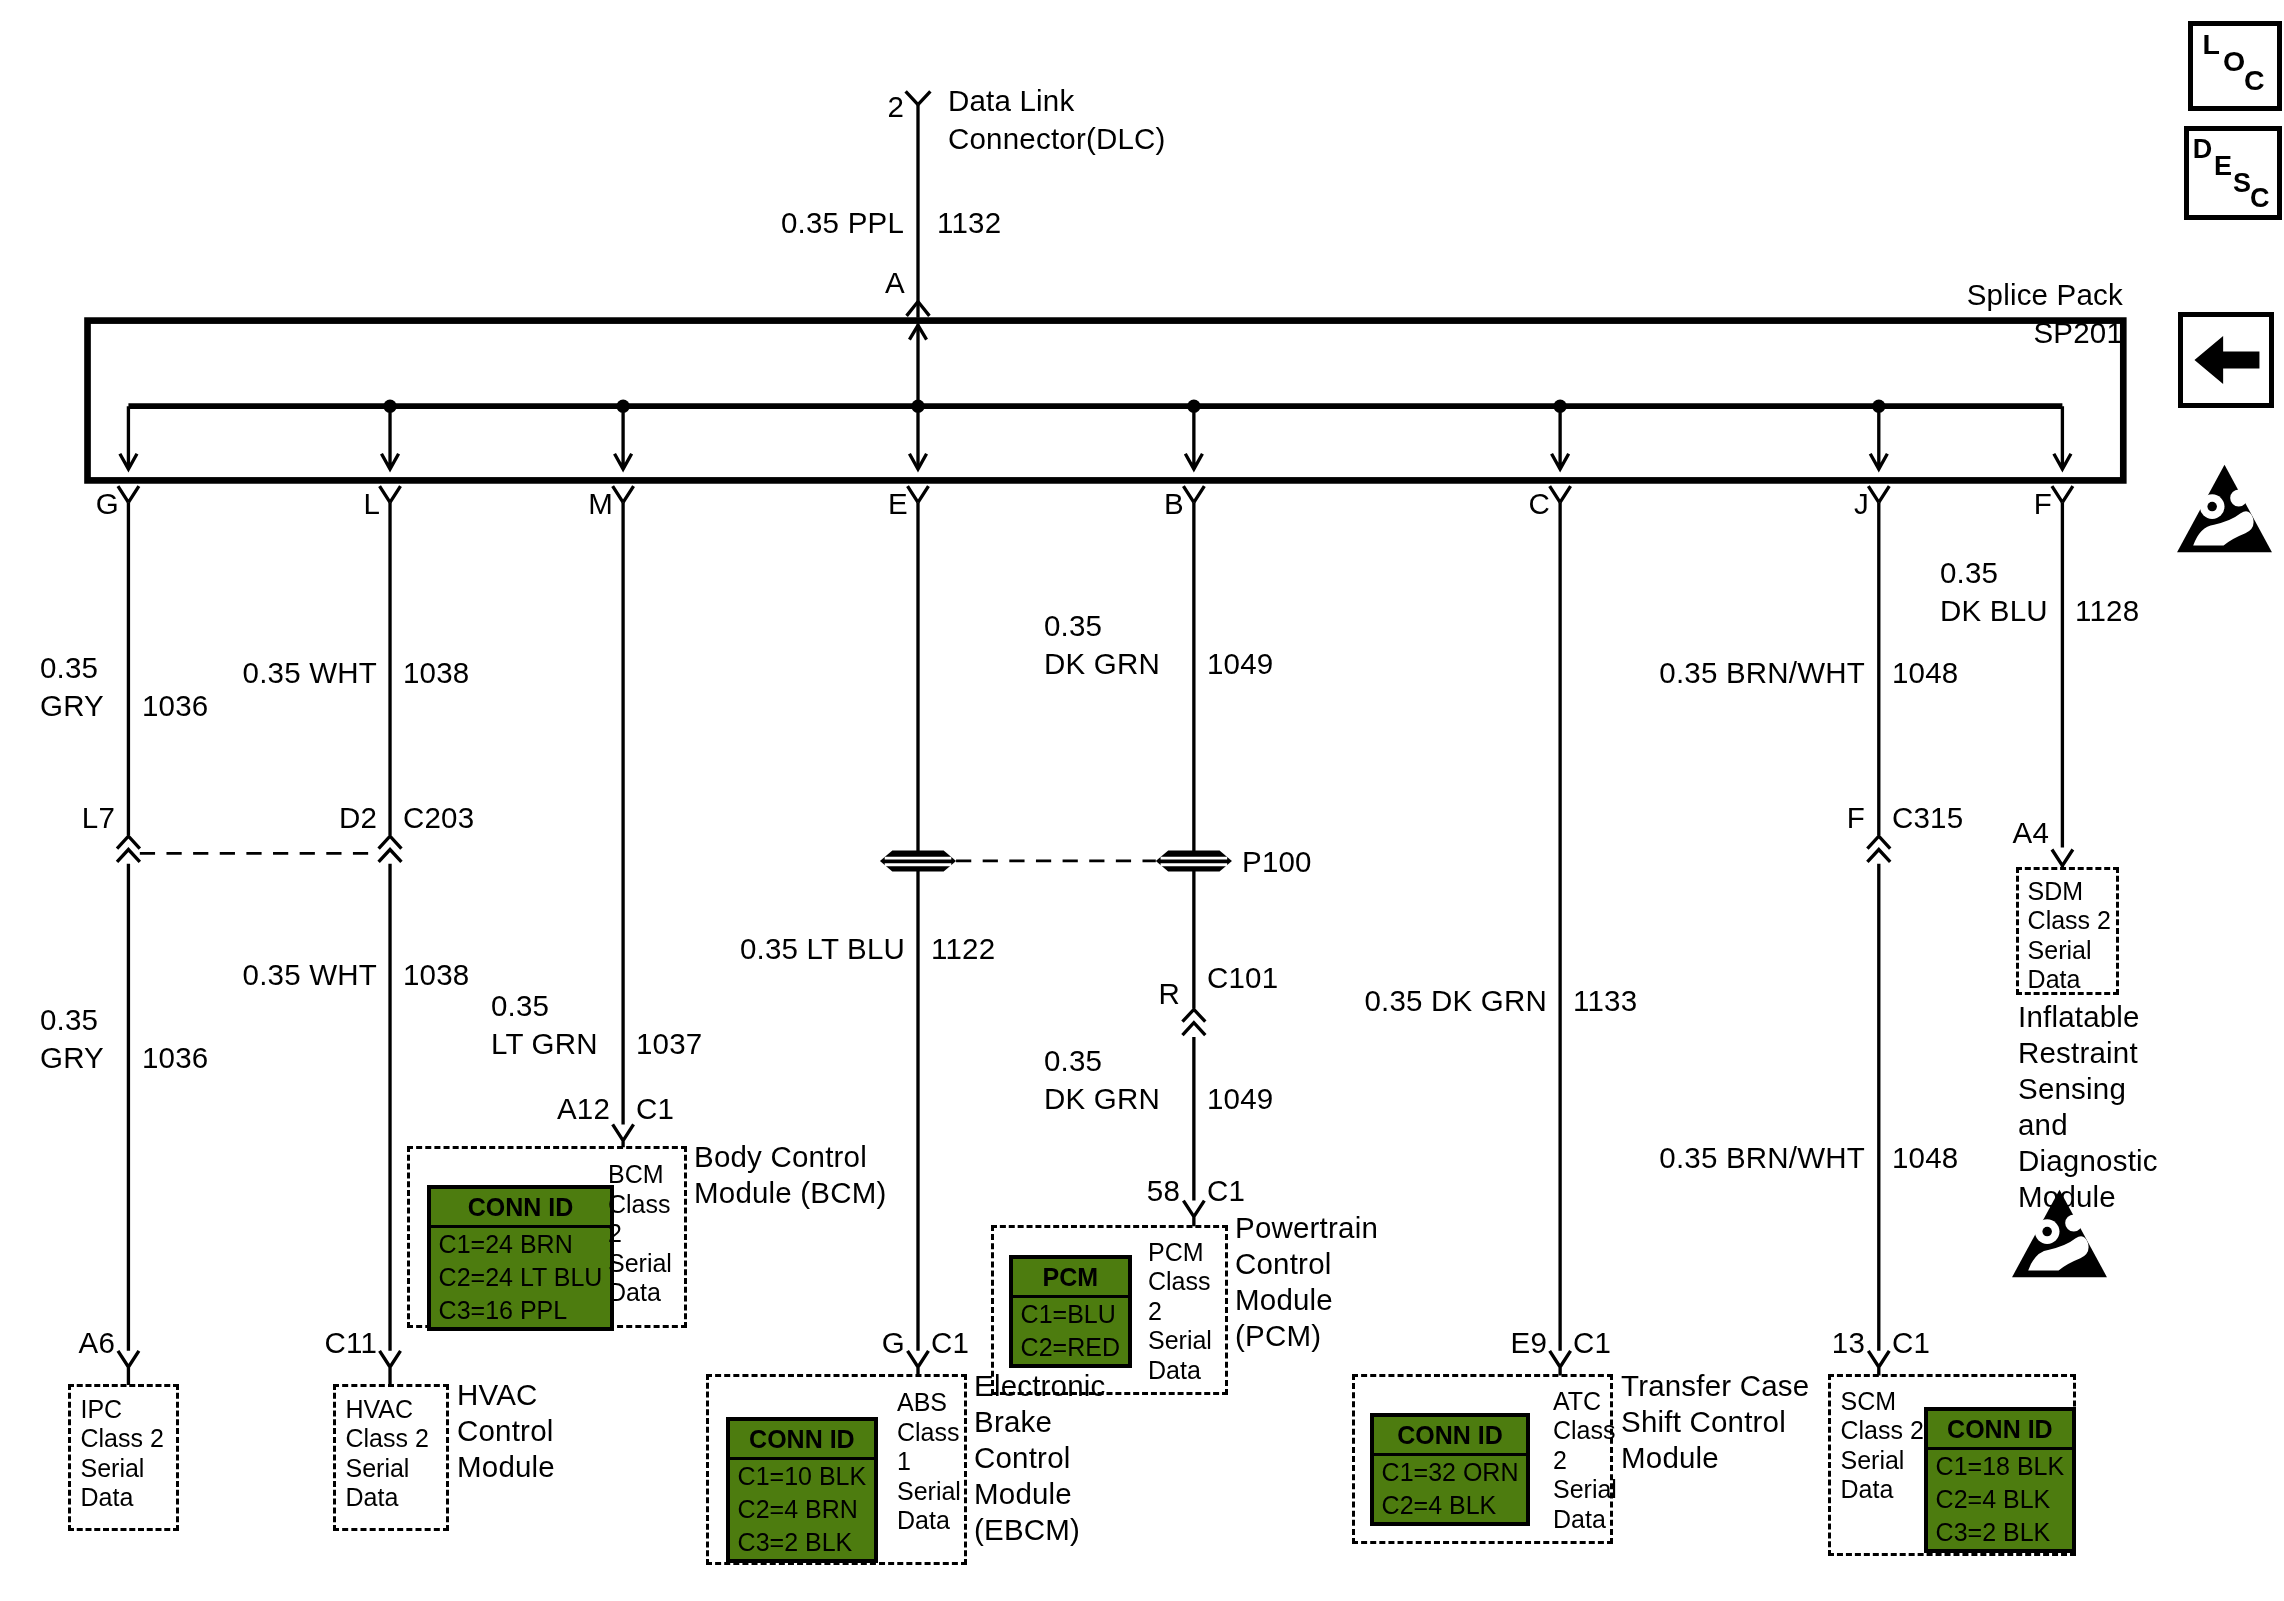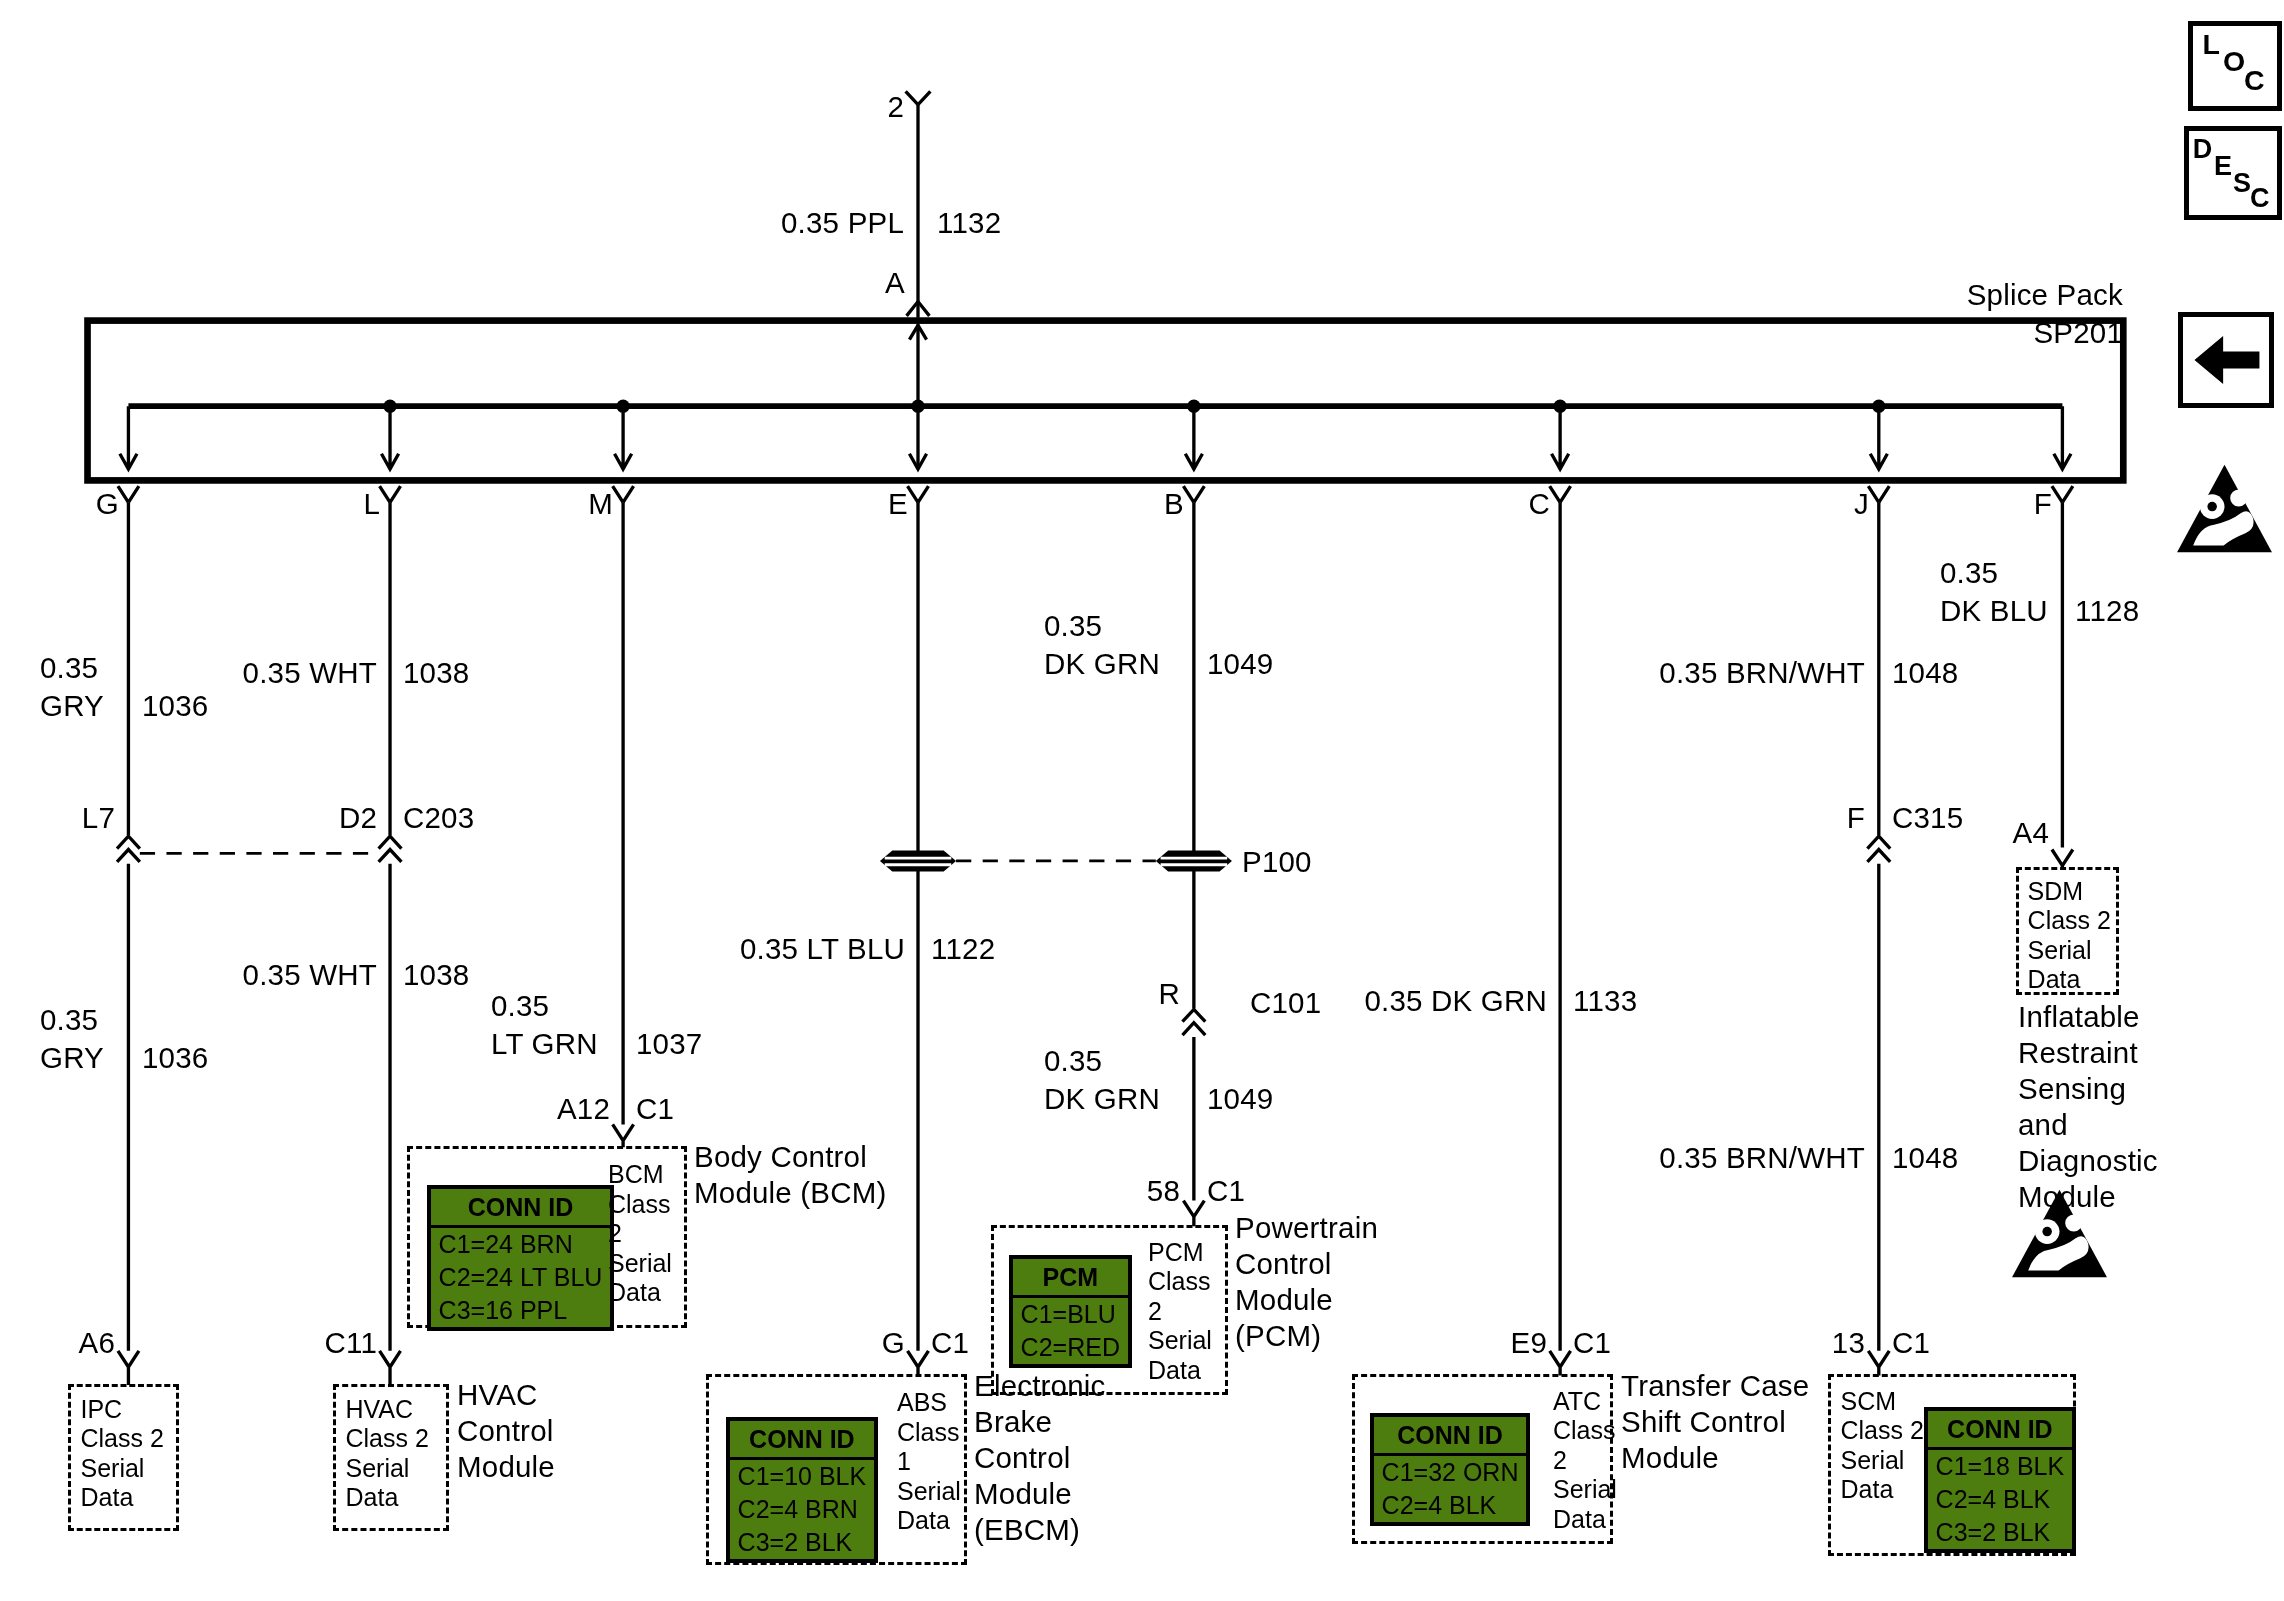--- a/index.html
+++ b/index.html
@@ -109,20 +109,22 @@
         <path d="M954,1420 L965,1437 M976,1420 L965,1437 M965,1437 V1446"></path>
         <path d="M1244,1262 L1255,1279 M1266,1262 L1255,1279 M1255,1279 V1289"></path>
         <path d="M1629,1420 L1640,1437 M1651,1420 L1640,1437 M1640,1437 V1446"></path>
         <path d="M1964,1420 L1975,1437 M1986,1420 L1975,1437 M1975,1437 V1446"></path>
         <path d="M2157,893 L2168,910 M2179,893 L2168,910 M2168,910 V913"></path>
       </g>
     </g>
   </svg>
 
   <div class="lbl r" style="left:904px;top:88px;">2</div>
+  <div class="lbl" style="left:948px;top:82px;">Data Link
+Connector(DLC)</div>
   <div class="lbl r" style="left:904px;top:204px;">0.35 PPL</div>
   <div class="lbl" style="left:937px;top:204px;">1132</div>
   <div class="lbl r" style="left:905px;top:264px;">A</div>
   <div class="lbl r" style="left:2123px;top:236px;margin-top:40px;">Splice Pack
 SP201</div>
 
   <div class="lbl r" style="left:119px;top:485px;">G</div>
   <div class="lbl r" style="left:380px;top:485px;">L</div>
   <div class="lbl r" style="left:613px;top:485px;">M</div>
   <div class="lbl r" style="left:908px;top:485px;">E</div>
@@ -203,21 +205,21 @@
 Brake
 Control
 Module
 (EBCM)</div>
 
   <div class="lbl" style="left:1044px;top:607px;">0.35
 DK GRN</div>
   <div class="lbl" style="left:1207px;top:645px;">1049</div>
   <div class="lbl" style="left:1242px;top:843px;">P100</div>
   <div class="lbl r" style="left:1180px;top:975px;">R</div>
-  <div class="lbl" style="left:1207px;top:984px;margin-left:43px;">C101</div>
+  <div class="lbl" style="left:1207px;top:959px;">C101</div>
   <div class="lbl" style="left:1044px;top:1042px;">0.35
 DK GRN</div>
   <div class="lbl" style="left:1207px;top:1080px;">1049</div>
   <div class="lbl r" style="left:1180px;top:1172px;">58</div>
   <div class="lbl" style="left:1207px;top:1172px;">C1</div>
   <div class="box" style="left:991px;top:1225px;width:231px;height:164px;">
     <div class="ct" style="left:15px;top:27px;">
       <div class="hd">PCM</div>
       <div class="rw">C1=BLU</div>
       <div class="rw">C2=RED</div>

